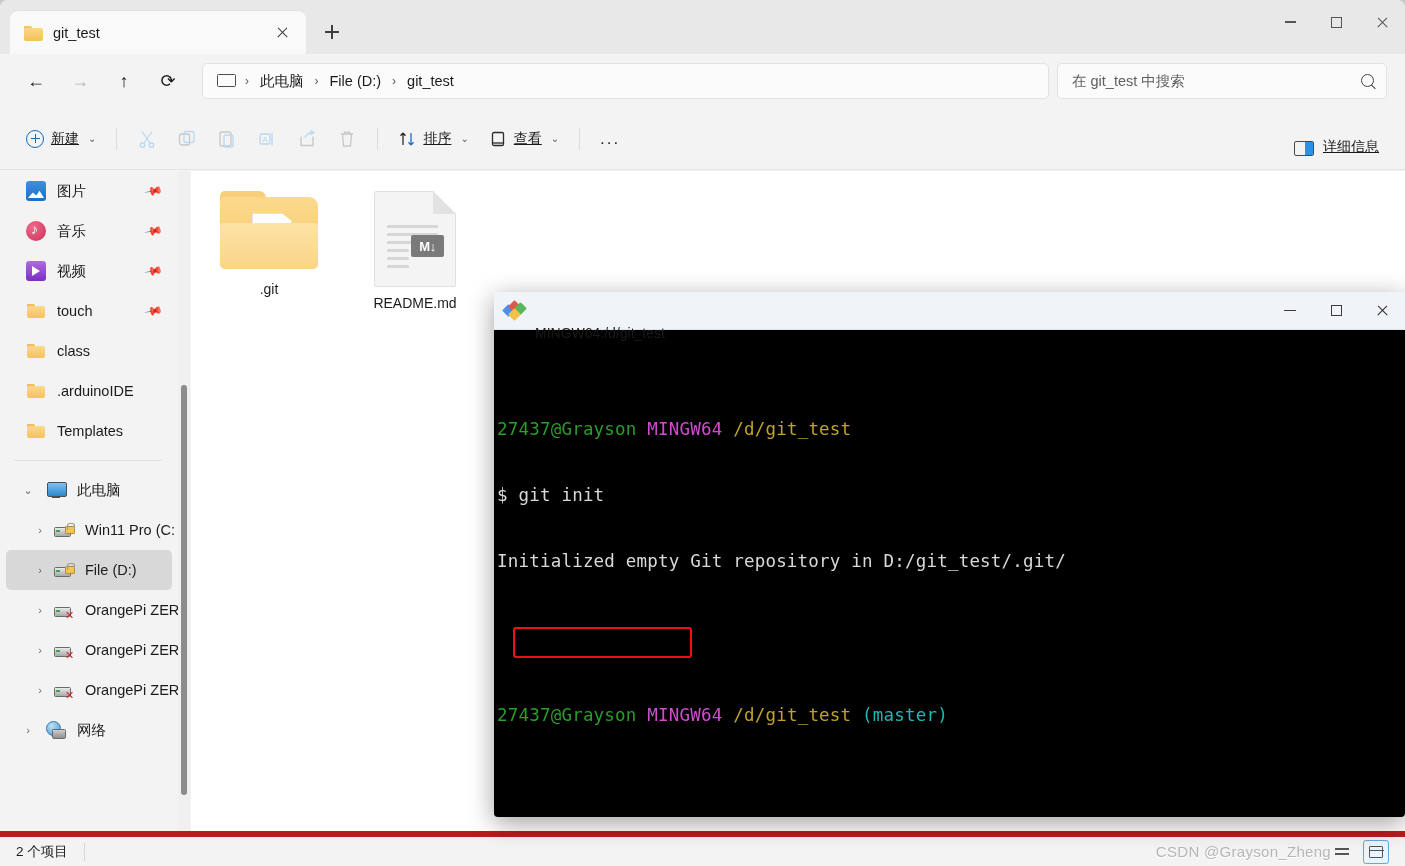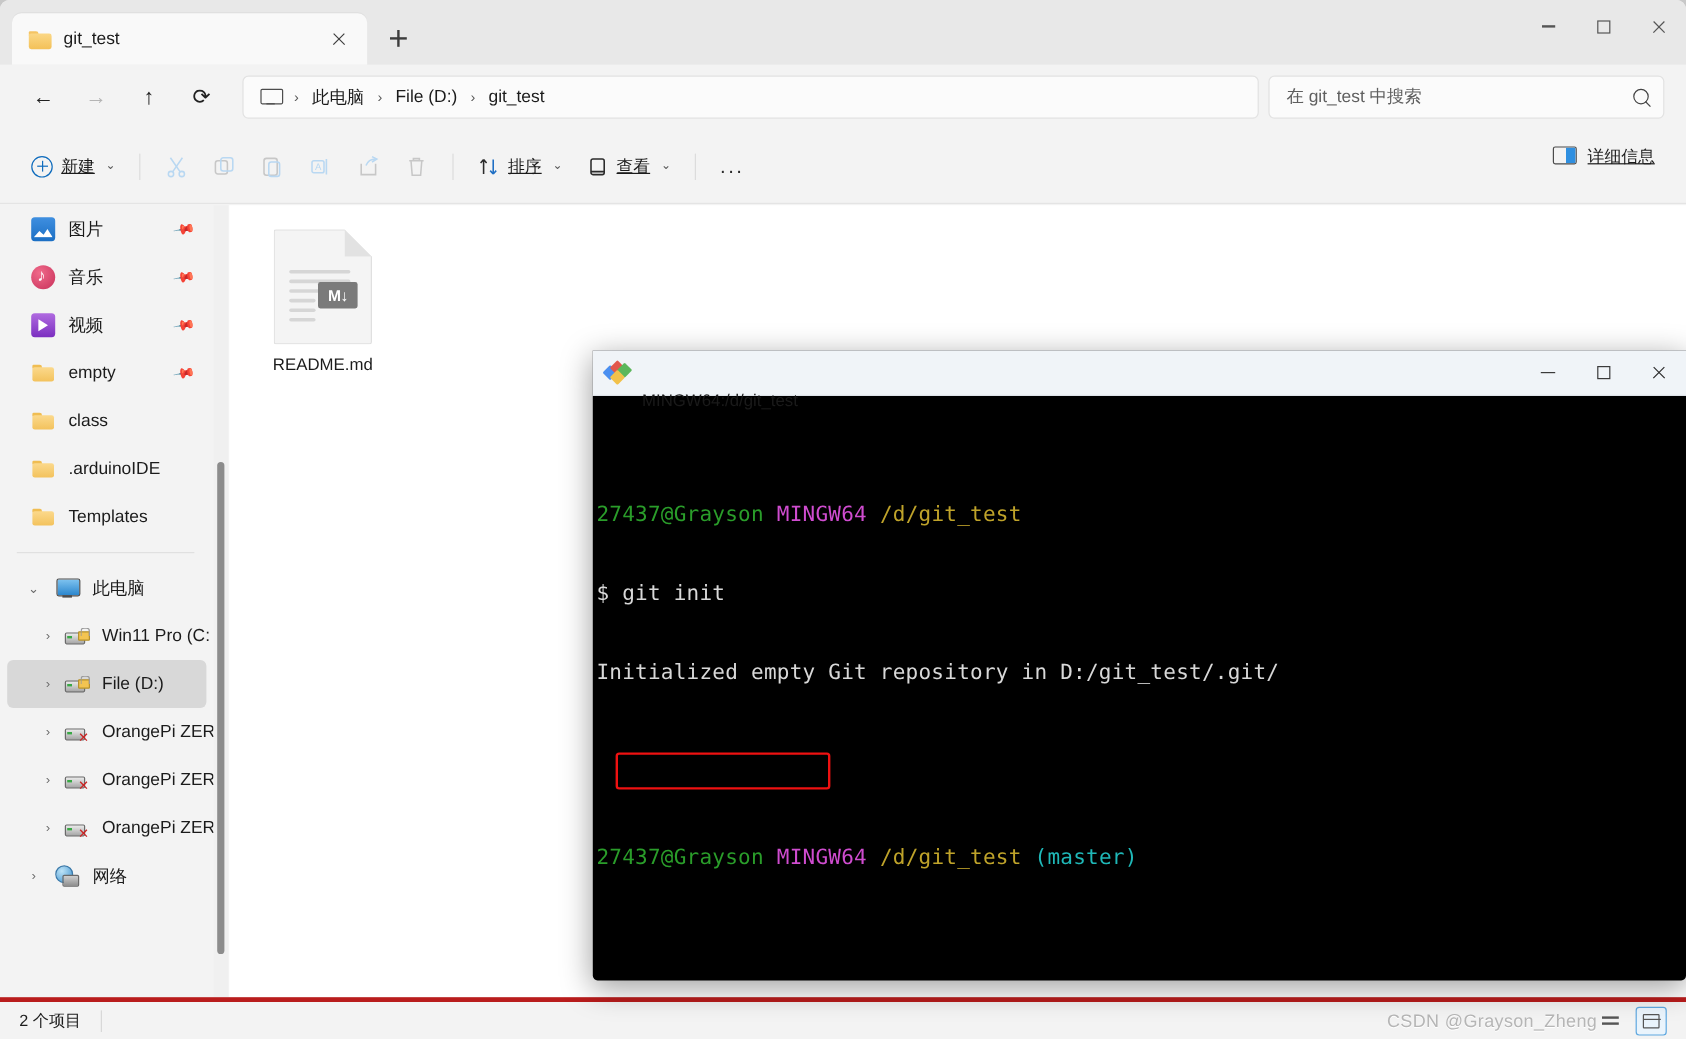--- a/index.html
+++ b/index.html
@@ -156,21 +156,21 @@
     width: 40px; height: 34px; border-radius:5px;
     display:flex; align-items:center; justify-content:center;
   }
   .cmd-group { display:flex; align-items:center; gap: 0px; }
   .cmd-item {
     display:flex; align-items:center; gap:7px; height:34px; padding: 0 10px;
     border-radius:5px;
   }
   .ellipsis { letter-spacing: 2px; font-size: 17px; color:#2b2b2b; line-height: 10px; }
   .details-btn {
-    position:absolute; right: 18px; display:flex; align-items:flex-start; gap:9px;
+    position:absolute; right: 18px; display:flex; align-items:flex-end; gap:9px;
     height:34px; padding: 0 8px; border-radius:5px;
   }
   .details-icon {
     width: 20px; height: 15px; border:1.4px solid #4a4a4a; border-radius:2px;
     position: relative; overflow:hidden;
   }
   .details-icon::after {
     content:""; position:absolute; right:0; top:0; width:8px; height:100%;
     background:#2f8fe0;
   }
@@ -326,21 +326,21 @@
   .big-file .md-badge {
     position:absolute; left:37px; top:44px; width:33px; height:22px;
     background:#7a7a7a; border-radius:2px; color:#fff;
     font-size:13px; font-weight:bold; display:flex; align-items:center; justify-content:center;
     font-family:"Liberation Sans", sans-serif; letter-spacing:-0.5px;
   }
 
   
   .statusbar {
     position:absolute; left:0; bottom:0; width:1405px; height:35px;
-    background:#f3f3f3; border-top:4px solid #b91c1c;
+    background:#f3f3f3; border-top:6px solid #b91c1c;
     display:flex; align-items:center;
   }
   .status-text { font-size:13.5px; color:#1b1b1b; margin-left:16px; }
   .status-sep { width:1px; height:18px; background:#d8d8d8; margin-left:16px; }
   .status-views { position:absolute; right:16px; display:flex; gap:8px; }
   .view-toggle { width:26px; height:24px; display:flex; align-items:center; justify-content:center; border-radius:3px; }
   .view-toggle.active { border:1px solid #5fa8e0; background:#eaf4fc; }
   .vt-list { width:14px; height:11px; position:relative; }
   .vt-list::before, .vt-list::after {
     content:""; position:absolute; left:0; width:14px; height:1.5px; background:#555;
@@ -551,21 +551,21 @@
         <span class="side-label">音乐</span>
         <span class="pin">📌</span>
       </div>
       <div class="side-item">
         <span class="side-ico ico-video"></span>
         <span class="side-label">视频</span>
         <span class="pin">📌</span>
       </div>
       <div class="side-item">
         <span class="side-ico ico-folder"></span>
-        <span class="side-label">empty</span>
+        <span class="side-label">touch</span>
         <span class="pin">📌</span>
       </div>
       <div class="side-item">
         <span class="side-ico ico-folder"></span>
         <span class="side-label">class</span>
       </div>
       <div class="side-item">
         <span class="side-ico ico-folder"></span>
         <span class="side-label">.arduinoIDE</span>
       </div>
@@ -622,20 +622,29 @@
         <span class="side-ico ico-net" style="margin-left:20px"></span>
         <span class="side-label">网络</span>
       </div>
     </div>
     <div class="side-scroll-track"></div>
     <div class="side-scroll-thumb"></div>
 
     <div class="content">
       <div class="file-grid">
 
+        <div class="file-item">
+          <div class="big-folder">
+            <span class="bf-tab"></span>
+            <span class="bf-back"></span>
+            <span class="bf-page"></span>
+            <span class="bf-front"></span>
+          </div>
+          <div class="file-name">.git</div>
+        </div>
 
         <div class="file-item">
           <div class="big-file">
             <span class="page"></span>
             <span class="fold"></span>
             <span class="ln" style="top:34px; width:51px"></span>
             <span class="ln" style="top:42px; width:51px"></span>
             <span class="ln" style="top:50px; width:51px"></span>
             <span class="ln" style="top:58px; width:22px"></span>
             <span class="ln" style="top:66px; width:22px"></span>

